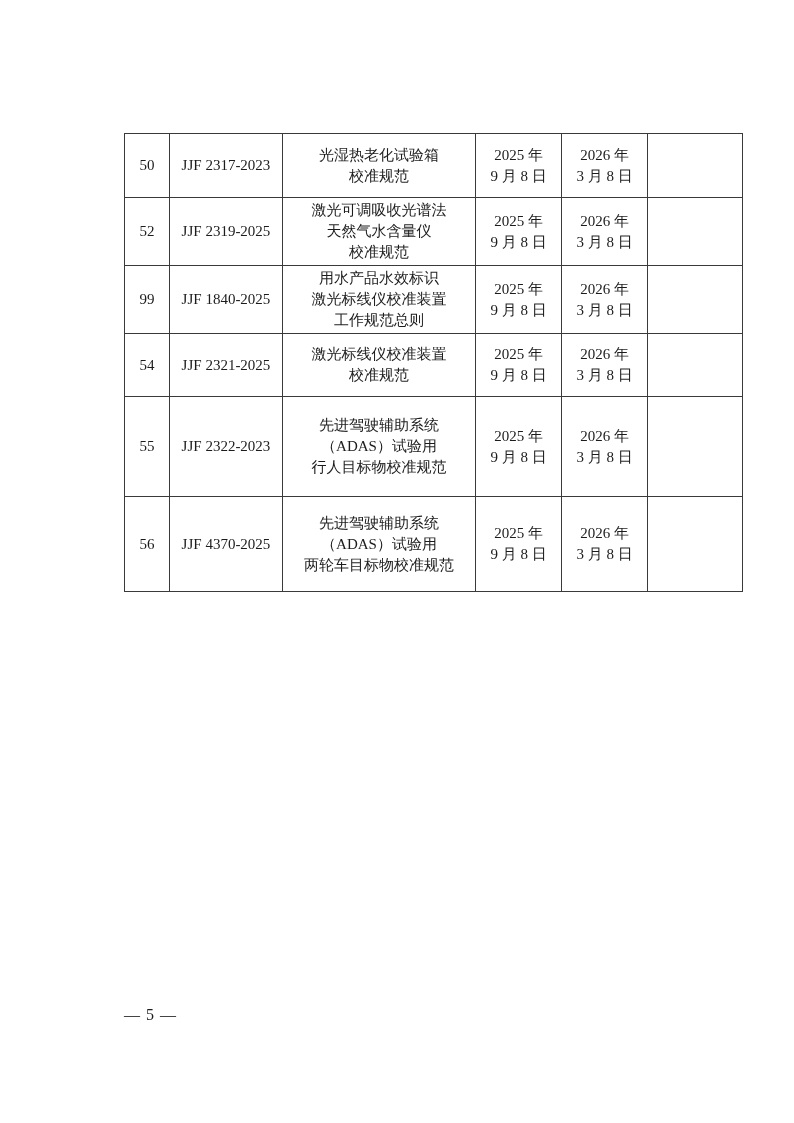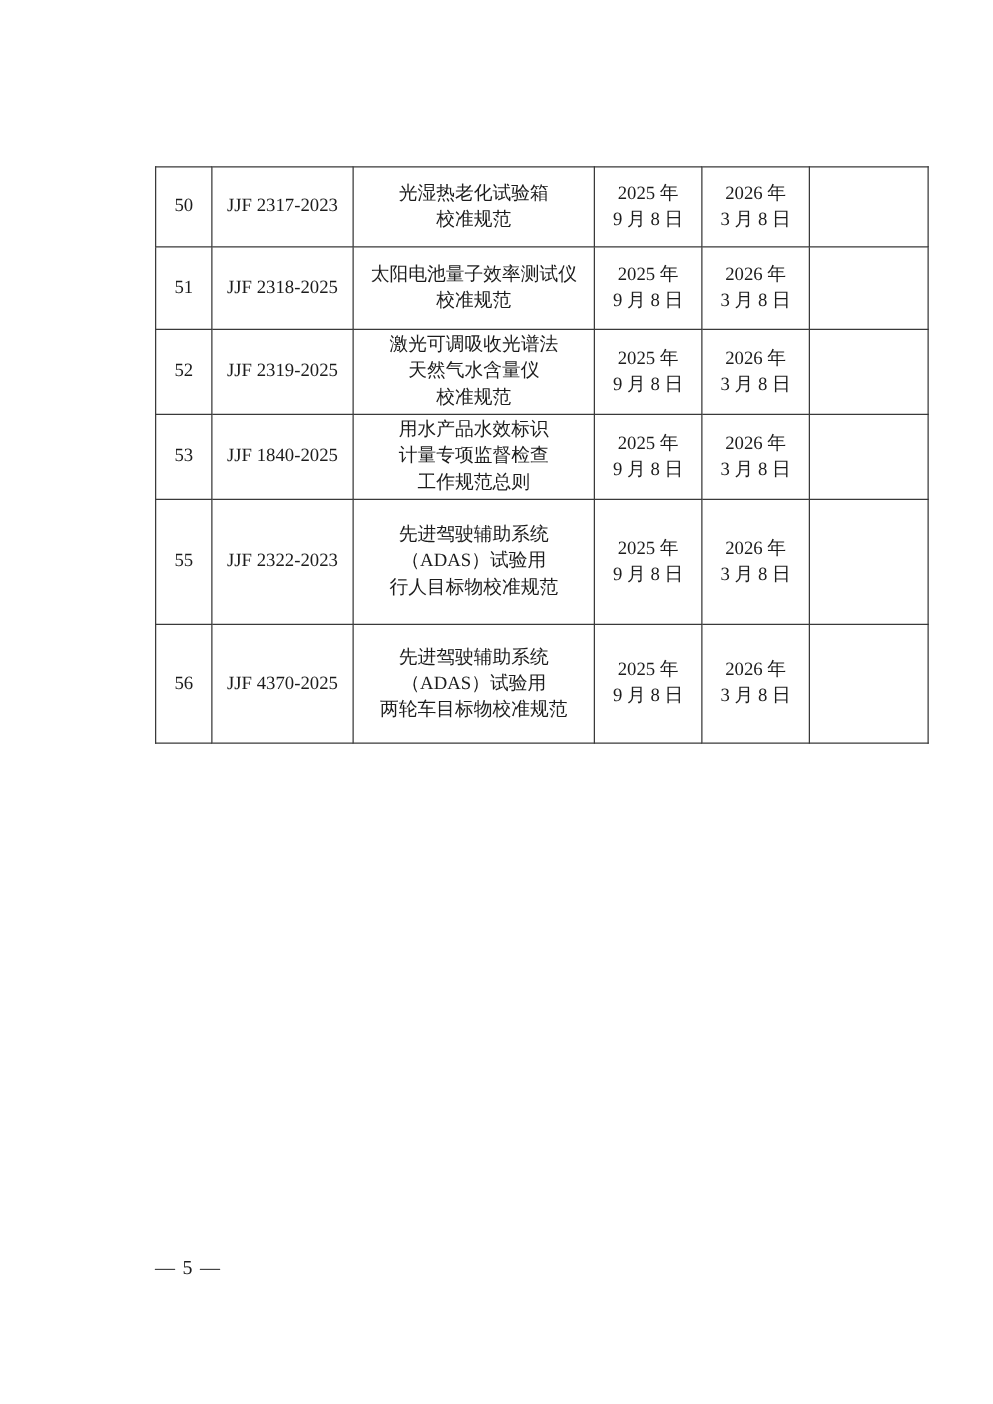--- a/index.html
+++ b/index.html
@@ -78,49 +78,49 @@
         <td class="seq-cell">50</td>
         <td class="code-cell">JJF 2317-2023</td>
         <td class="name-cell">光湿热老化试验箱
 校准规范</td>
         <td class="date-cell">2025 年
 9 月 8 日</td>
         <td class="date-cell">2026 年
 3 月 8 日</td>
         <td class="remark-cell"></td>
       </tr>
-      <tr class="r1">
-        <td class="seq-cell">51</td>
-        <td class="code-cell">JJF 2318-2025</td>
-        <td class="name-cell">太阳电池量子效率测试仪
-校准规范</td>
-        <td class="date-cell">2025 年
-9 月 8 日</td>
-        <td class="date-cell">2026 年
-3 月 8 日</td>
-        <td class="remark-cell"></td>
-      </tr>
       <tr class="r2">
         <td class="seq-cell">52</td>
         <td class="code-cell">JJF 2319-2025</td>
         <td class="name-cell">激光可调吸收光谱法
 天然气水含量仪
 校准规范</td>
         <td class="date-cell">2025 年
 9 月 8 日</td>
         <td class="date-cell">2026 年
 3 月 8 日</td>
         <td class="remark-cell"></td>
       </tr>
       <tr class="r3">
-        <td class="seq-cell">53</td>
+        <td class="seq-cell">99</td>
         <td class="code-cell">JJF 1840-2025</td>
         <td class="name-cell">用水产品水效标识
-计量专项监督检查
+激光标线仪校准装置
 工作规范总则</td>
+        <td class="date-cell">2025 年
+9 月 8 日</td>
+        <td class="date-cell">2026 年
+3 月 8 日</td>
+        <td class="remark-cell"></td>
+      </tr>
+      <tr class="r4">
+        <td class="seq-cell">54</td>
+        <td class="code-cell">JJF 2321-2025</td>
+        <td class="name-cell">激光标线仪校准装置
+校准规范</td>
         <td class="date-cell">2025 年
 9 月 8 日</td>
         <td class="date-cell">2026 年
 3 月 8 日</td>
         <td class="remark-cell"></td>
       </tr>
       <tr class="r5">
         <td class="seq-cell">55</td>
         <td class="code-cell">JJF 2322-2023</td>
         <td class="name-cell">先进驾驶辅助系统

